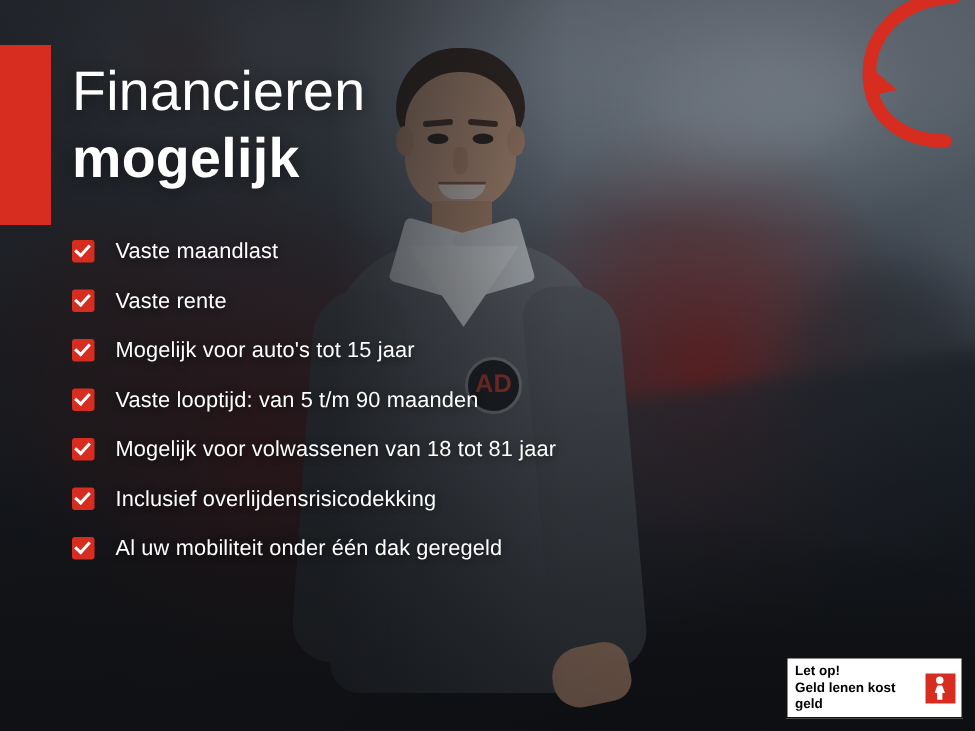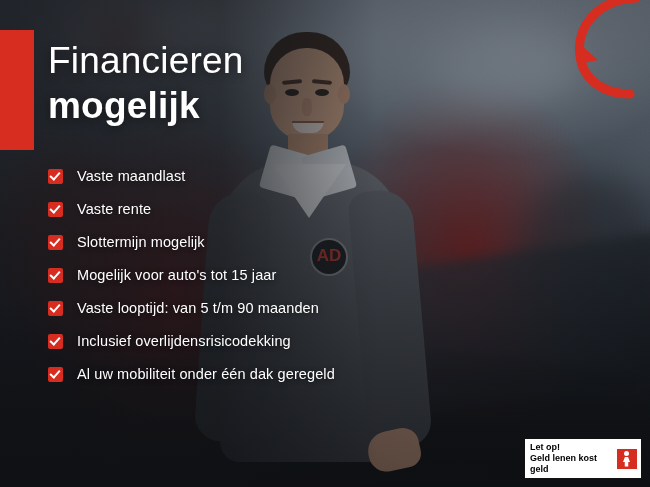--- a/index.html
+++ b/index.html
@@ -156,21 +156,21 @@
     letter-spacing: 0.2px;
     text-shadow: 0 2px 10px rgba(0,0,0,.45);
   }
   .headline .l2 { display: block; font-weight: bold; }
 
   ul.features {
     position: absolute; left: 48px; top: 160px;
     margin: 0; padding: 0; list-style: none;
   }
   ul.features li {
-    display: flex; align-items: center;
+    display: flex; 
     height: 32px;
     margin-bottom: 1px;
   }
   .check {
     width: 15px; height: 15px; flex: 0 0 15px;
     background: #d62d20;
     border-radius: 2px;
     margin-right: 14px;
     position: relative;
   }
@@ -273,29 +273,29 @@
       <li>
         <span class="check"></span>
         <span class="feature-text">Vaste maandlast</span>
       </li>
       <li>
         <span class="check"></span>
         <span class="feature-text">Vaste rente</span>
       </li>
       <li>
         <span class="check"></span>
-        <span class="feature-text">Slottermijn mogelijk</span>
-      </li>
-      <li>
-        <span class="check"></span>
         <span class="feature-text">Mogelijk voor auto's tot 15 jaar</span>
       </li>
       <li>
         <span class="check"></span>
         <span class="feature-text">Vaste looptijd: van 5 t/m 90 maanden</span>
+      </li>
+      <li>
+        <span class="check"></span>
+        <span class="feature-text">Mogelijk voor volwassenen van 18 tot 81 jaar</span>
       </li>
       <li>
         <span class="check"></span>
         <span class="feature-text">Inclusief overlijdensrisicodekking</span>
       </li>
       <li>
         <span class="check"></span>
         <span class="feature-text">Al uw mobiliteit onder één dak geregeld</span>
       </li>
     </ul>

